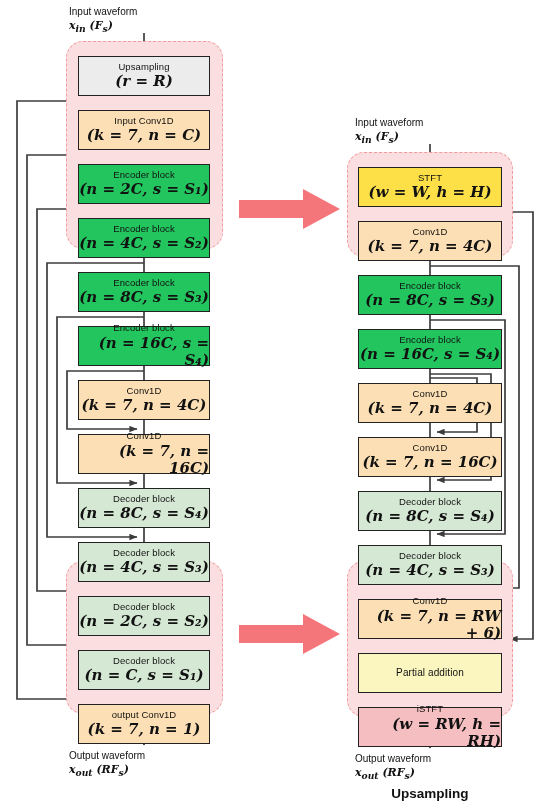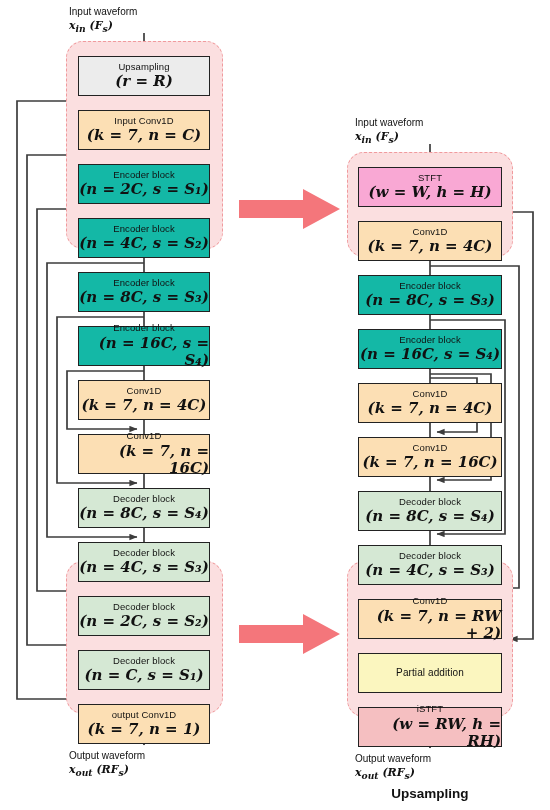--- a/index.html
+++ b/index.html
@@ -10,23 +10,23 @@
 
   .blk{position:absolute;box-sizing:border-box;border:1.6px solid #222;
        display:flex;flex-direction:column;align-items:center;justify-content:center;
        line-height:1.12;text-align:right;z-index:3;}
   .blk .l1{font-size:9.5px;letter-spacing:.1px;}
   .blk .l2{font-size:15px;font-family:"DejaVu Serif","Liberation Serif",serif;font-weight:bold;font-style:italic;margin-top:1px;}
   .blk.single .l1{font-size:10px;}
 
   .c-gray{background:#ececec;}
   .c-orange{background:#fcdfb4;}
-  .c-blue{background:#14b8a6;}
+  .c-blue{background:#22c55e;}
   .c-green{background:#d5e8d4;}
-  .c-purple{background:#f9a8d4;}
+  .c-purple{background:#fde047;}
   .c-yellow{background:#fbf6bf;}
   .c-red{background:#f5bfc1;}
 
   .dashbox{position:absolute;box-sizing:border-box;background:#fbdfe0;
            border:1.6px dashed #f09a9d;border-radius:17px;z-index:1;}
 
   .cap{position:absolute;z-index:4;line-height:1.2;}
   .cap .t1{font-size:10px;}
   .cap .t2{font-size:11px;font-family:"DejaVu Serif","Liberation Serif",serif;font-weight:bold;font-style:italic;margin-top:1px;}
   .title{position:absolute;text-align:center;font-size:13.5px;font-weight:bold;z-index:4;}
@@ -208,21 +208,21 @@
   <div class="blk c-green" style="left:358px;top:491px;width:144px;height:40px;">
     <div class="l1">Decoder block</div>
     <div class="l2">(n = 8C, s = S₄)</div>
   </div>
   <div class="blk c-green" style="left:358px;top:545px;width:144px;height:40px;">
     <div class="l1">Decoder block</div>
     <div class="l2">(n = 4C, s = S₃)</div>
   </div>
   <div class="blk c-orange" style="left:358px;top:599px;width:144px;height:40px;">
     <div class="l1">Conv1D</div>
-    <div class="l2">(k = 7, n = RW + 2)</div>
+    <div class="l2">(k = 7, n = RW + 6)</div>
   </div>
   <div class="blk c-yellow single" style="left:358px;top:653px;width:144px;height:40px;">
     <div class="l1">Partial addition</div>
   </div>
   <div class="blk c-red" style="left:358px;top:707px;width:144px;height:40px;">
     <div class="l1">iSTFT</div>
     <div class="l2">(w = RW, h = RH)</div>
   </div>
 
 </div>

